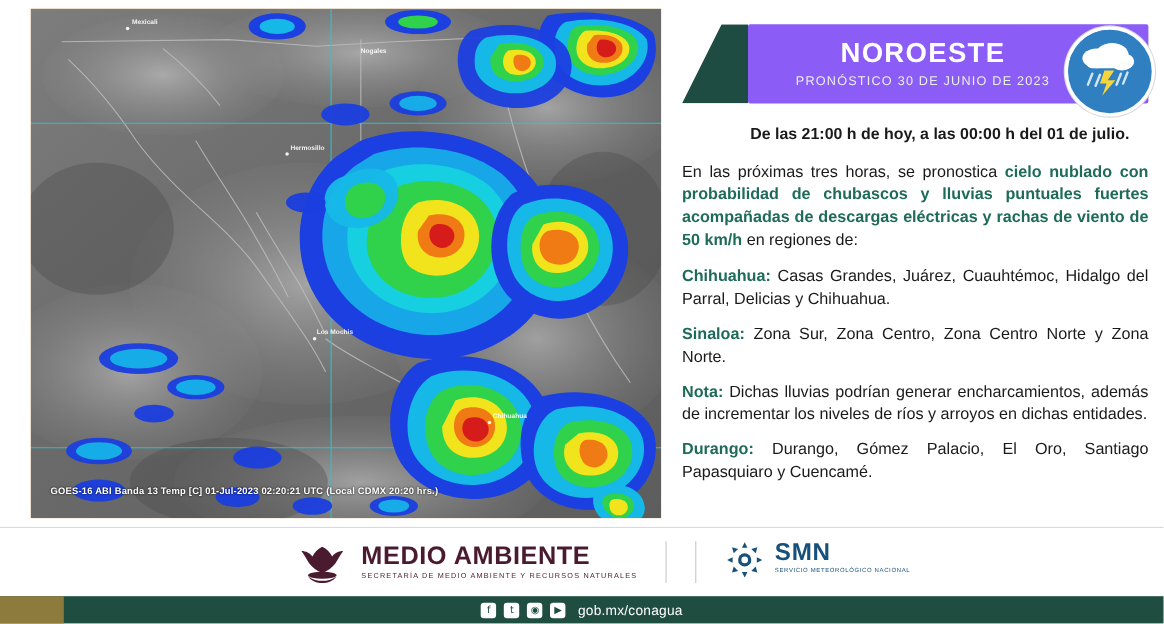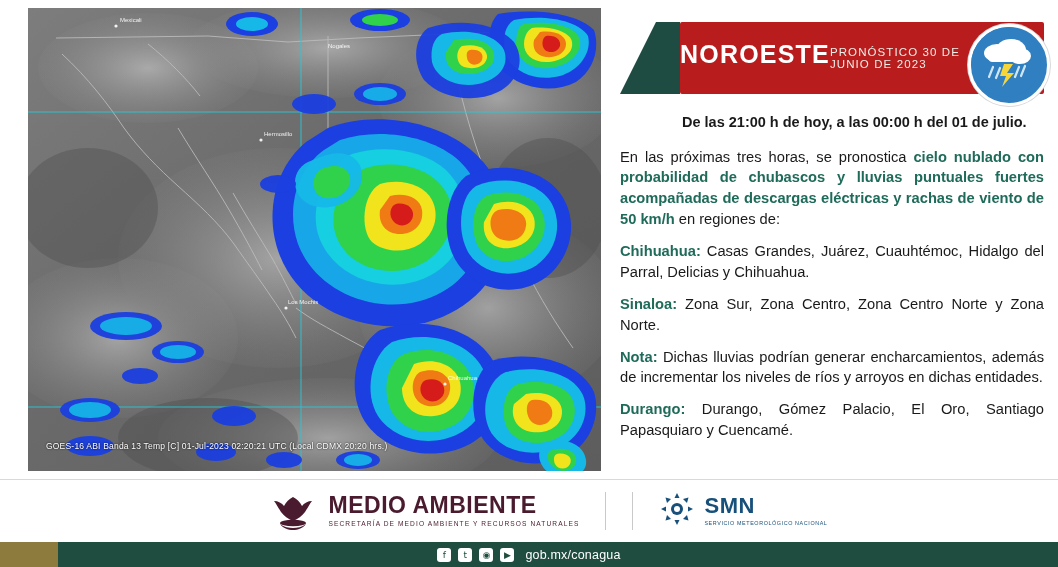--- a/index.html
+++ b/index.html
@@ -24,20 +24,21 @@
 
   
   .sat-wrap {
     position: absolute;
     left: 28px;
     top: 8px;
     width: 573px;
     height: 463px;
     background: #a16207;
     overflow: hidden;
+    font-weight: bold;
   }
   .sat-canvas {
     position: absolute;
     inset: 0;
   }
   .sat-canvas svg { display:block; }
   .sat-caption {
     position: absolute;
     left: 18px;
     bottom: 20px;
@@ -54,24 +55,24 @@
     position: absolute;
     left: 620px;
     top: 22px;
     width: 424px;
     height: 450px;
   }
   .header-band {
     position: relative;
     height: 72px;
     margin-left: 60px;
-    background: #b91c1c;
+    background: #8b5cf6;
     border-radius: 2px;
     display: flex;
-    flex-direction: row;
+    flex-direction: column;
     align-items: center;
     justify-content: center;
     padding-right: 46px;
     box-sizing: border-box;
   }
   .header-band::before {
     content: "";
     position: absolute;
     left: -60px;
     top: 0;
@@ -176,21 +177,21 @@
   }
   .divider {
     width: 1px;
     height: 38px;
     background: #c9c9c9;
   }
   .cona-wrap { display:flex; align-items:center; gap:9px; }
   .cona-text { display:flex; flex-direction:column; line-height:1; }
   .cona-main { font-size: 21px; font-weight: bold; color:#17507a; letter-spacing:0.6px; }
   .cona-sub { font-size: 6.2px; color:#17507a; letter-spacing:1px; margin-top:4px; }
-  .smn-wrap { display:flex; align-items:center; gap:9px; }
+  .smn-wrap { display:flex; align-items:flex-start; gap:9px; }
   .smn-text { display:flex; flex-direction:column; line-height:1; }
   .smn-main { font-size: 22px; font-weight: bold; color:#17507a; letter-spacing:0.6px; }
   .smn-sub { font-size: 5.4px; color:#17507a; letter-spacing:0.6px; margin-top:4px; }
 
   .bottom-bar {
     position: absolute;
     left: 0;
     top: 542px;
     width: 1058px;
     height: 25px;

